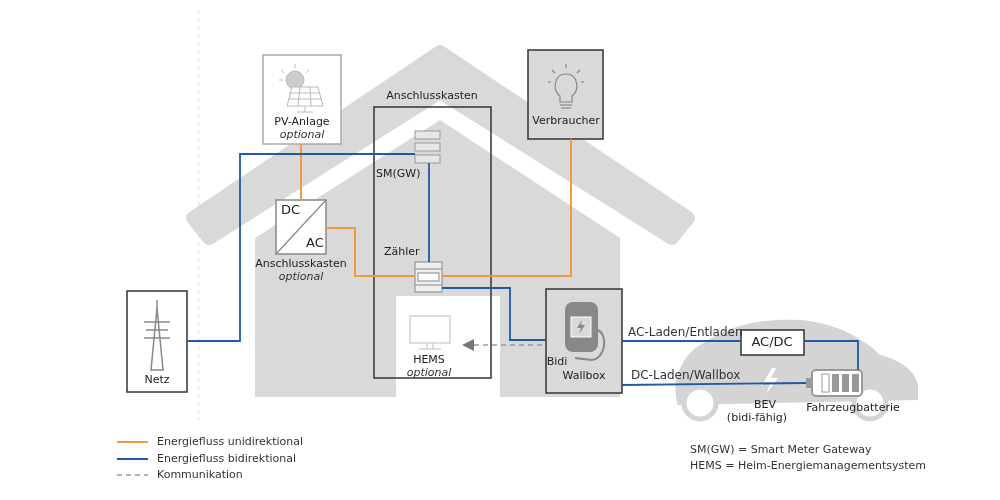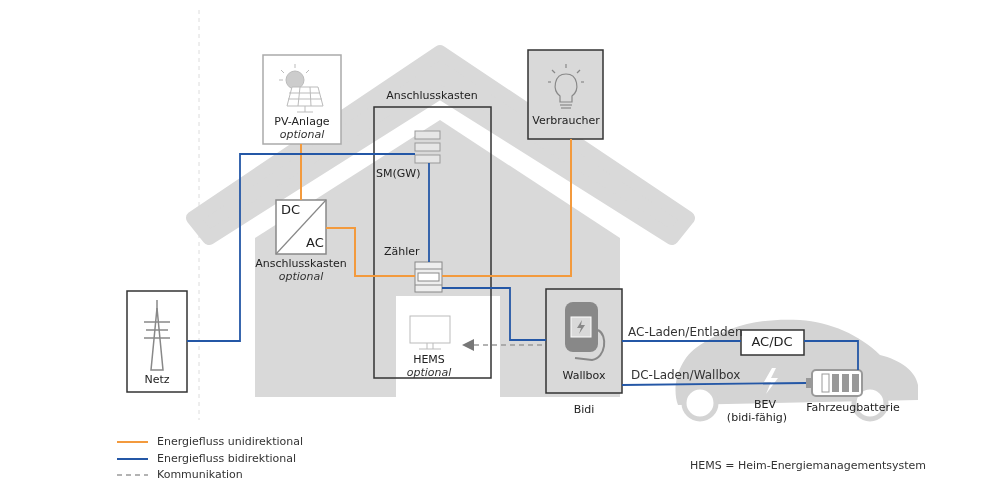--- a/index.html
+++ b/index.html
@@ -166,30 +166,31 @@
 <div class="lbl c" style="left:301px;top:257px;">Anschlusskasten</div>
 <div class="lbl c it" style="left:301px;top:270px;">optional</div>
 
 <div class="lbl" style="left:384px;top:245px;">Zähler</div>
 
 <div class="lbl c" style="left:157px;top:373px;">Netz</div>
 
 <div class="lbl c" style="left:429px;top:353px;">HEMS</div>
 <div class="lbl c it" style="left:429px;top:366px;">optional</div>
 
-<div class="lbl c" style="left:584px;top:355px;margin-top:48px;">Bidi</div>
+<div class="lbl c" style="left:557px;top:355px;">Bidi</div>
 <div class="lbl c" style="left:584px;top:369px;">Wallbox</div>
 
 <div class="lbl sm" style="left:628px;top:326px;">AC-Laden/Entladen</div>
 <div class="lbl sm" style="left:631px;top:369px;">DC-Laden/Wallbox</div>
 
 <div class="lbl c big" style="left:772px;top:335px;">AC/DC</div>
 
 <div class="lbl c" style="left:765px;top:398px;">BEV</div>
 <div class="lbl c" style="left:757px;top:411px;">(bidi-fähig)</div>
 <div class="lbl c" style="left:853px;top:401px;">Fahrzeugbatterie</div>
 
 <div class="legend-text" style="left:157px;top:435px;">Energiefluss unidirektional</div>
 <div class="legend-text" style="left:157px;top:452px;">Energiefluss bidirektional</div>
 <div class="legend-text" style="left:157px;top:468px;">Kommunikation</div>
 
+<div class="legend-text" style="left:690px;top:443px;">SM(GW) = Smart Meter Gateway</div>
 <div class="legend-text" style="left:690px;top:459px;">HEMS = Heim-Energiemanagementsystem</div>
 </div>
 
 </body></html>

